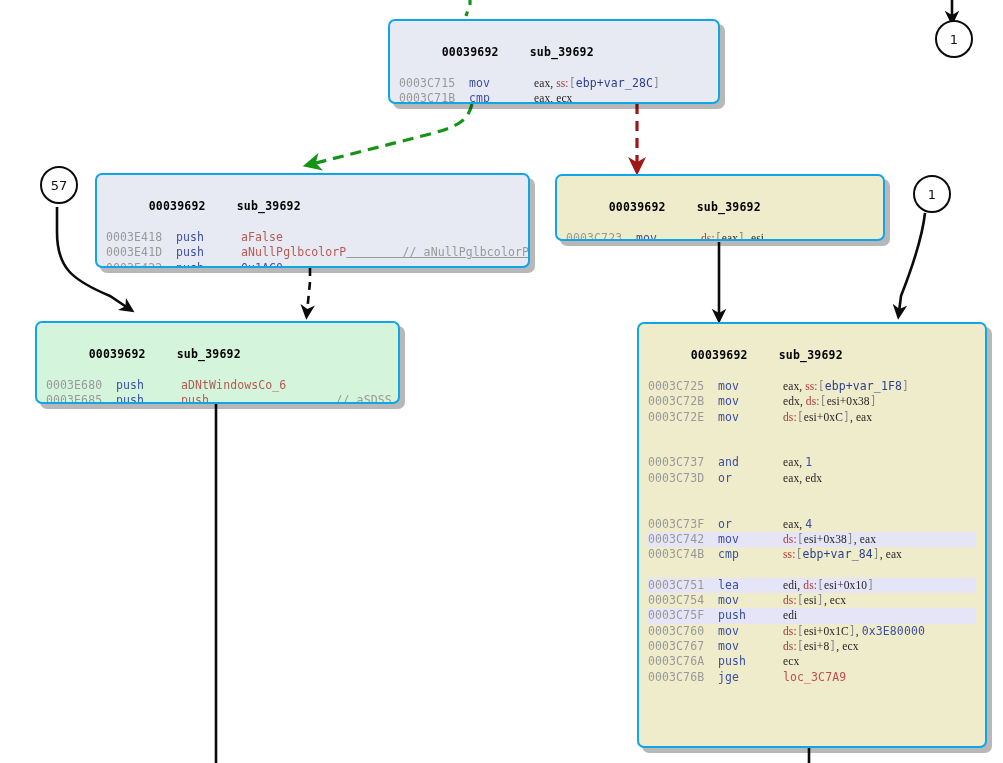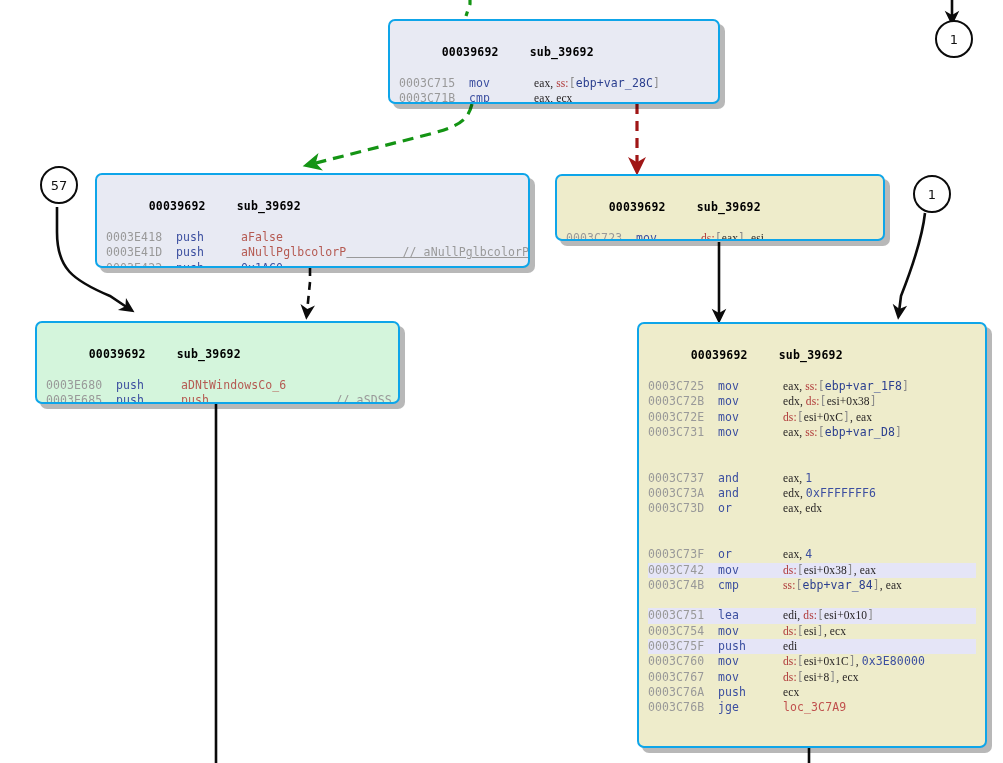--- a/index.html
+++ b/index.html
@@ -167,25 +167,23 @@
   </div>
 
   <div class="node yellow" id="n-c725" style="left:637px;top:322px;width:350px;height:426px;">
     <div class="node-title">
       <span class="t-addr">00039692</span><span class="t-name">sub_39692</span>
     </div>
     <div>
         <div class="ins"><span class="i-addr">0003C725</span><span class="i-mnem">mov</span><span class="i-ops"><span class="k-reg">eax, </span><span class="k-seg">ss:</span><span class="k-mem">[</span><span class="k-var">ebp+var_1F8</span><span class="k-mem">]</span></span></div>
         <div class="ins"><span class="i-addr">0003C72B</span><span class="i-mnem">mov</span><span class="i-ops"><span class="k-reg">edx, </span><span class="k-seg">ds:</span><span class="k-mem">[</span><span class="k-reg">esi+0x38</span><span class="k-mem">]</span></span></div>
         <div class="ins"><span class="i-addr">0003C72E</span><span class="i-mnem">mov</span><span class="i-ops"><span class="k-seg">ds:</span><span class="k-mem">[</span><span class="k-reg">esi+0xC</span><span class="k-mem">]</span><span class="k-reg">, eax</span></span></div>
-        <div class="ins"><span class="i-addr">0003C731</span><span class="i-mnem">mov</span><span class="i-ops"><span class="k-reg">eax, </span><span class="k-seg">ss:</span><span class="k-mem">[</span><span class="k-var">ebp+var_D8</span><span class="k-mem">]</span></span></div>
         <div class="ins blank">&nbsp;</div>
         <div class="ins blank">&nbsp;</div>
         <div class="ins"><span class="i-addr">0003C737</span><span class="i-mnem">and</span><span class="i-ops"><span class="k-reg">eax, </span><span class="k-num">1</span></span></div>
-        <div class="ins"><span class="i-addr">0003C73A</span><span class="i-mnem">and</span><span class="i-ops"><span class="k-reg">edx, </span><span class="k-num">0xFFFFFFF6</span></span></div>
         <div class="ins"><span class="i-addr">0003C73D</span><span class="i-mnem">or</span><span class="i-ops"><span class="k-reg">eax, edx</span></span></div>
         <div class="ins blank">&nbsp;</div>
         <div class="ins blank">&nbsp;</div>
         <div class="ins"><span class="i-addr">0003C73F</span><span class="i-mnem">or</span><span class="i-ops"><span class="k-reg">eax, </span><span class="k-num">4</span></span></div>
         <div class="ins hl"><span class="i-addr">0003C742</span><span class="i-mnem">mov</span><span class="i-ops"><span class="k-seg">ds:</span><span class="k-mem">[</span><span class="k-reg">esi+0x38</span><span class="k-mem">]</span><span class="k-reg">, eax</span></span></div>
         <div class="ins"><span class="i-addr">0003C74B</span><span class="i-mnem">cmp</span><span class="i-ops"><span class="k-seg">ss:</span><span class="k-mem">[</span><span class="k-var">ebp+var_84</span><span class="k-mem">]</span><span class="k-reg">, eax</span></span></div>
         <div class="ins blank">&nbsp;</div>
         <div class="ins hl"><span class="i-addr">0003C751</span><span class="i-mnem">lea</span><span class="i-ops"><span class="k-reg">edi, </span><span class="k-seg">ds:</span><span class="k-mem">[</span><span class="k-reg">esi+0x10</span><span class="k-mem">]</span></span></div>
         <div class="ins"><span class="i-addr">0003C754</span><span class="i-mnem">mov</span><span class="i-ops"><span class="k-seg">ds:</span><span class="k-mem">[</span><span class="k-reg">esi</span><span class="k-mem">]</span><span class="k-reg">, ecx</span></span></div>
         <div class="ins hl"><span class="i-addr">0003C75F</span><span class="i-mnem">push</span><span class="i-ops"><span class="k-reg">edi</span></span></div>

